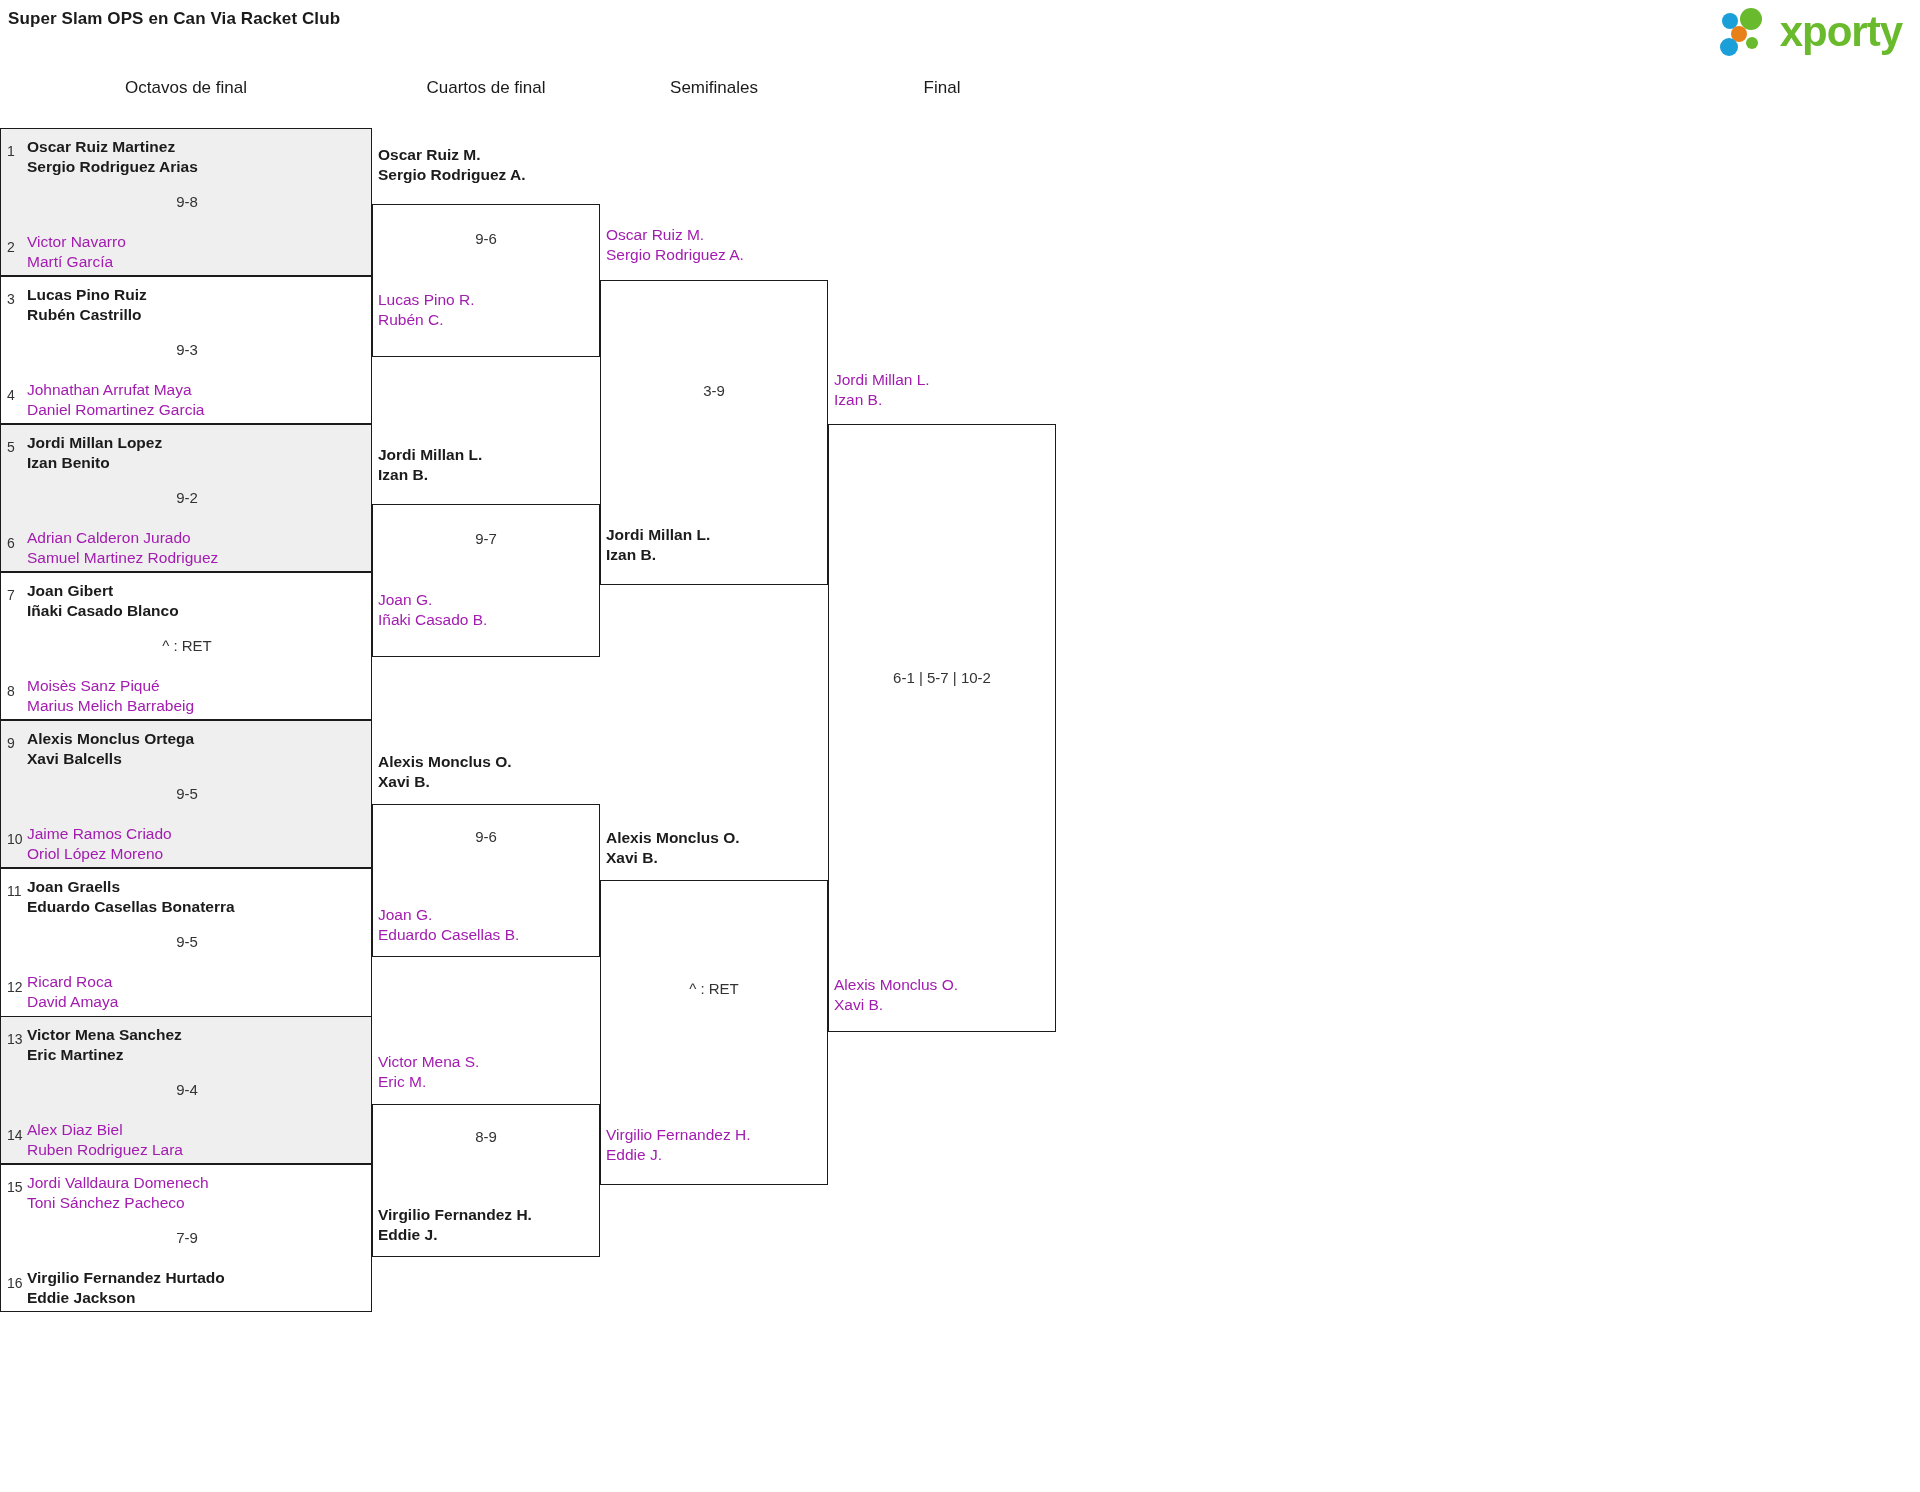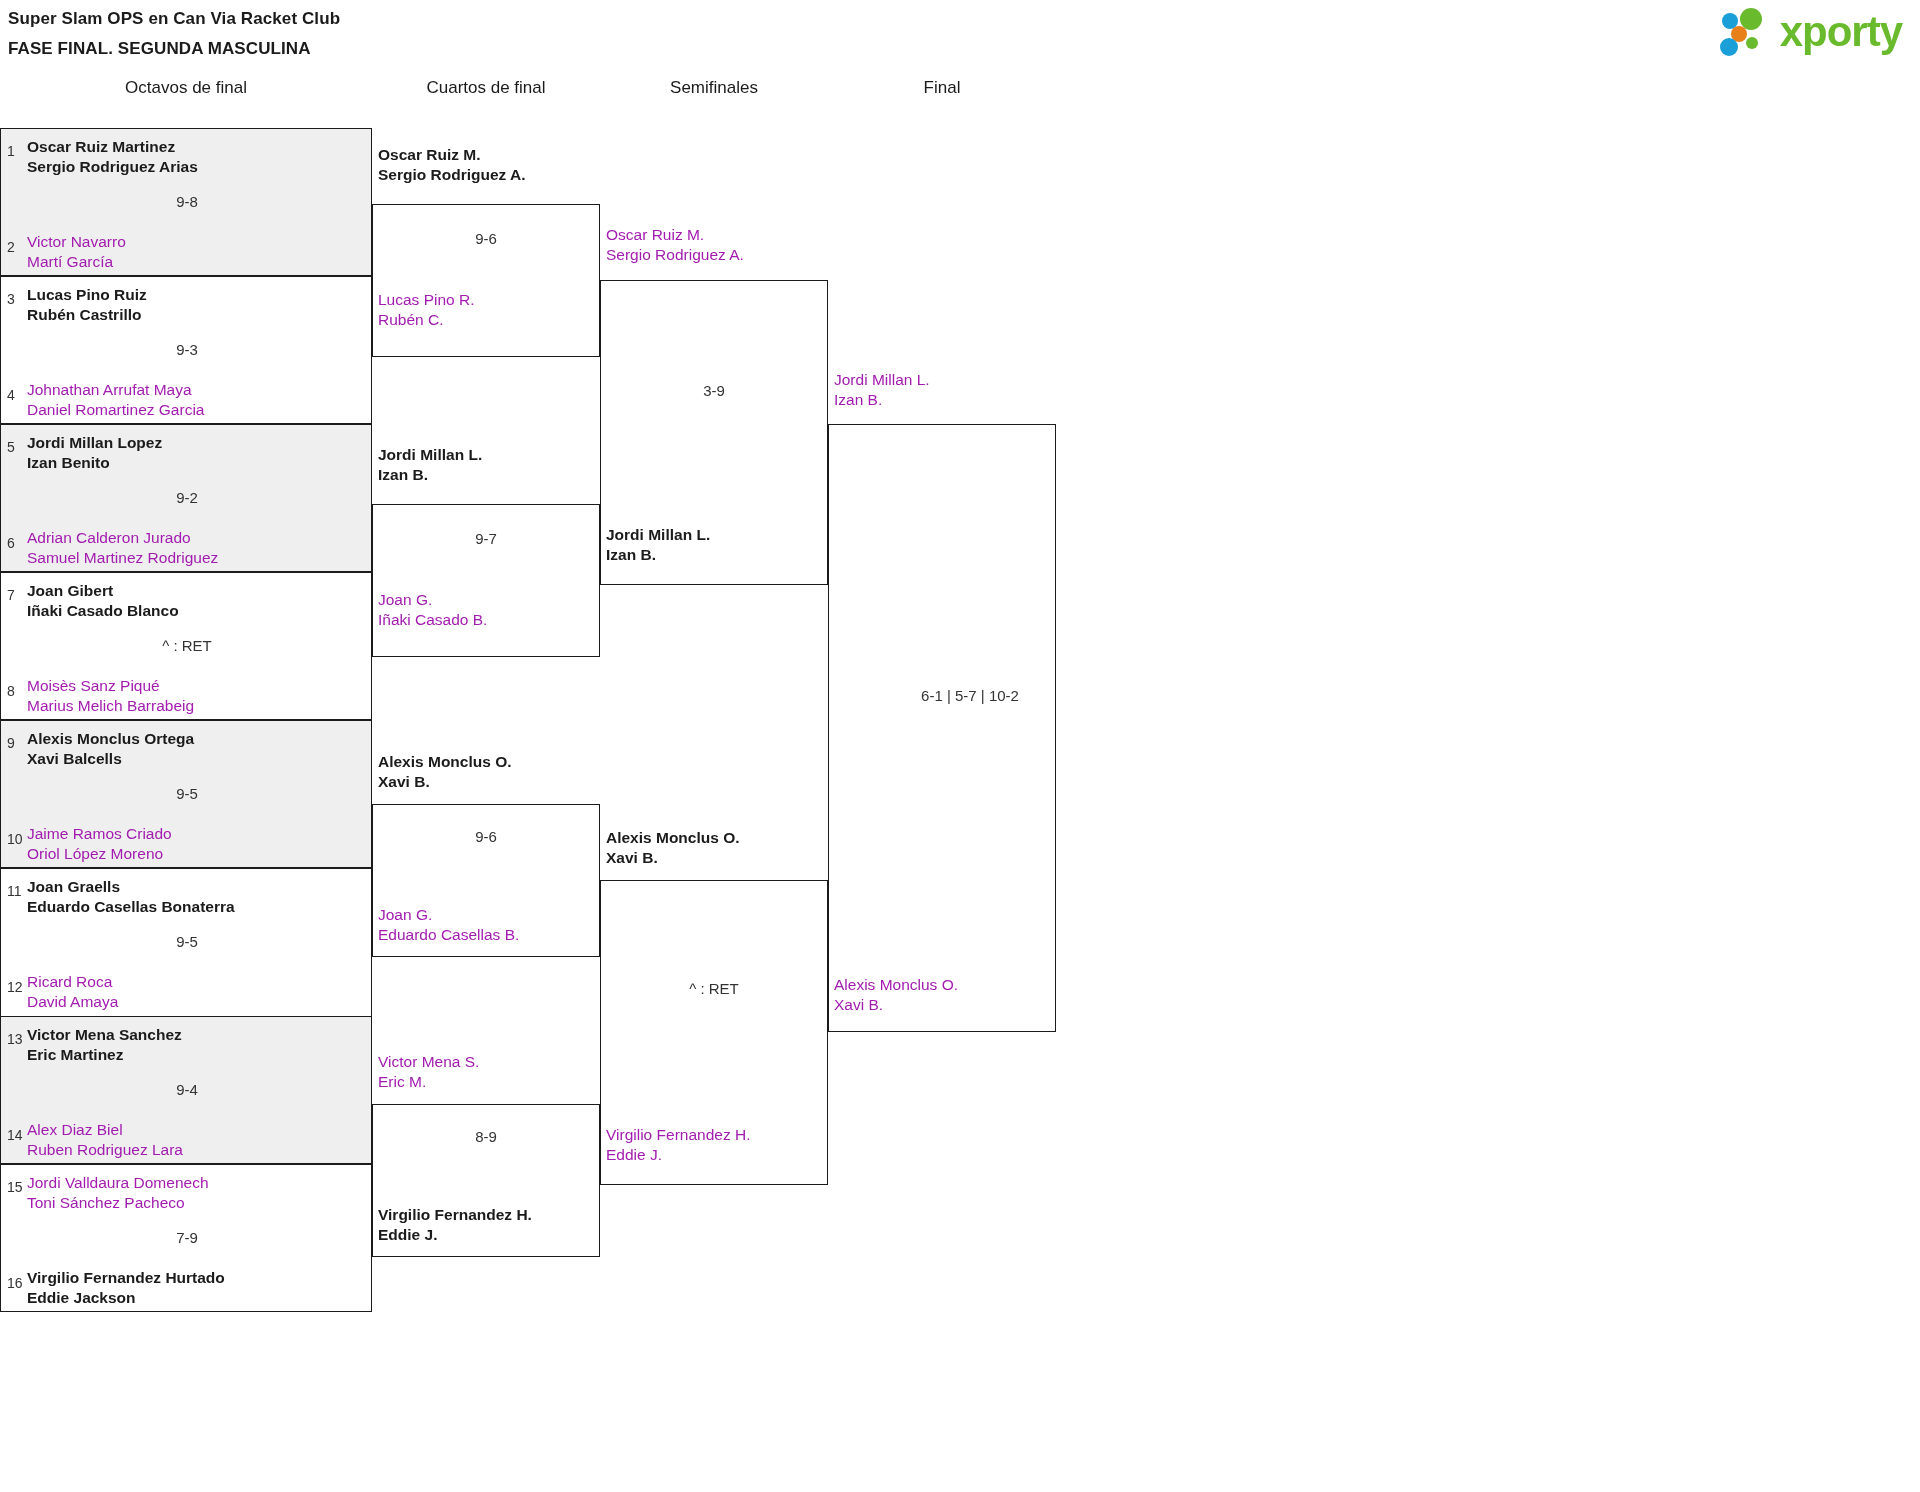--- a/index.html
+++ b/index.html
@@ -58,21 +58,20 @@
   }
   .adv .ln { display: block; }
 </style>
 </head>
 <body>
 
 <div id="root">
 
   <div class="title-block">
     <div class="title-line">Super Slam OPS en Can Via Racket Club</div>
-    <div class="title-line">FASE FINAL. SEGUNDA MASCULINA</div>
   </div>
 
   <div class="logo">
     <div class="logo-dots">
       <svg width="56" height="48" viewBox="0 0 56 48">
         <circle cx="12" cy="13" r="8" fill="#1a9fd9"></circle>
         <circle cx="33" cy="11" r="11" fill="#6aba2e"></circle>
         <circle cx="21" cy="26" r="8" fill="#e8801a"></circle>
         <circle cx="11" cy="39" r="9" fill="#1a9fd9"></circle>
         <circle cx="34" cy="35" r="6" fill="#6aba2e"></circle>
@@ -262,19 +261,19 @@
   <div class="adv loser" style="left:606px; top:1125px;">
     <span class="ln">Virgilio Fernandez H.</span>
     <span class="ln">Eddie J.</span>
   </div>
 
   <div class="adv loser" style="left:834px; top:370px;">
     <span class="ln">Jordi Millan L.</span>
     <span class="ln">Izan B.</span>
   </div>
   <div class="conn" style="left:828px; top:424px; width:228px; height:608px;"></div>
-  <div class="score" style="left:828px; top:687px; width:228px;margin-left:28px;">6-1 | 5-7 | 10-2</div>
+  <div class="score" style="left:828px; top:669px; width:228px;">6-1 | 5-7 | 10-2</div>
   <div class="adv loser" style="left:834px; top:975px;">
     <span class="ln">Alexis Monclus O.</span>
     <span class="ln">Xavi B.</span>
   </div>
 
 </div>
 
 </body></html>

